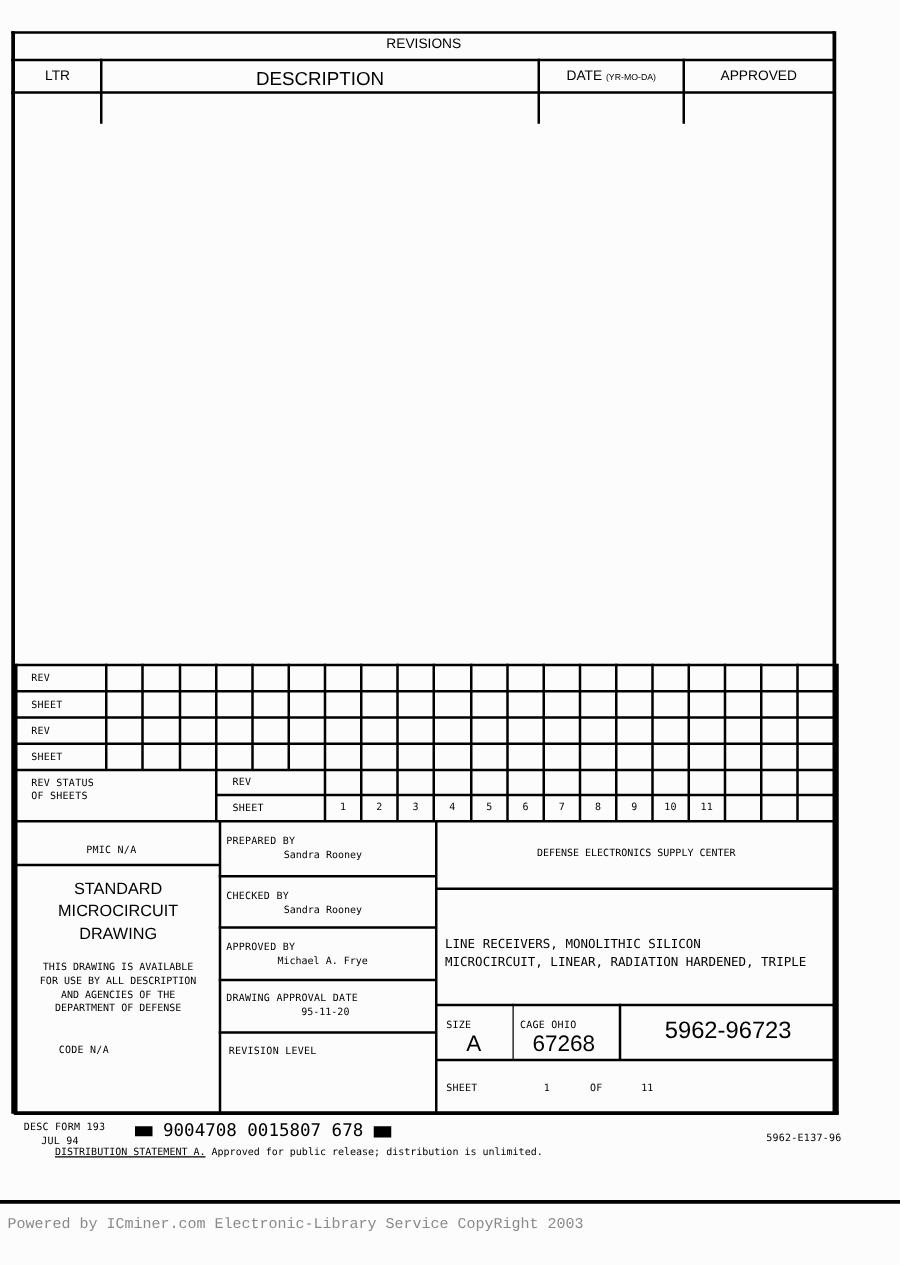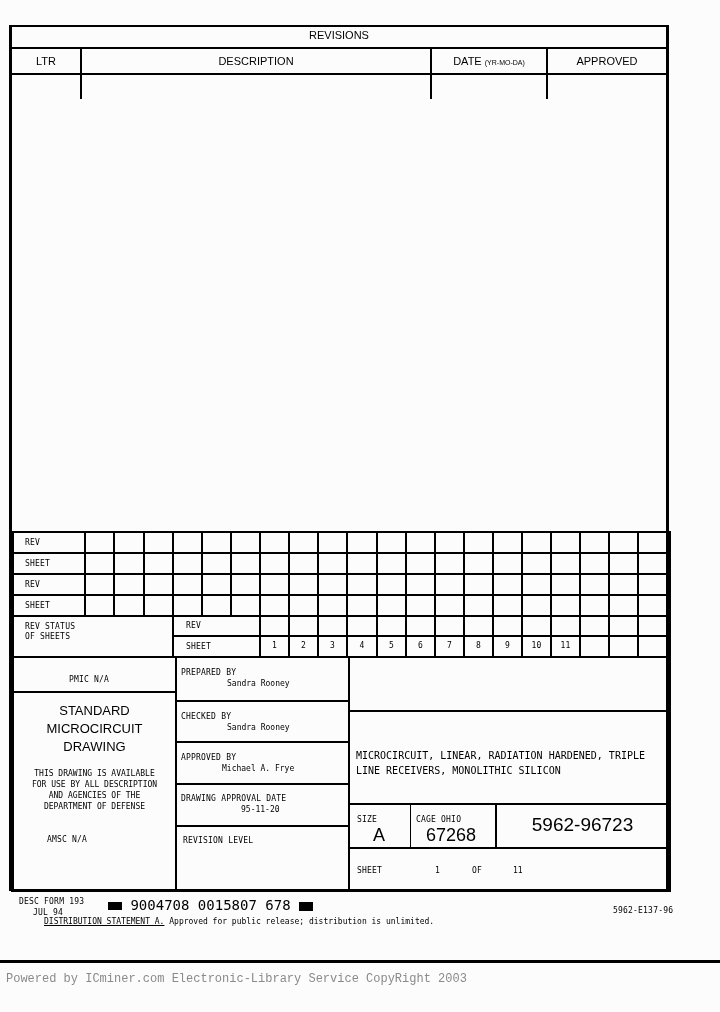--- a/index.html
+++ b/index.html
@@ -21,21 +21,21 @@
   <div class="hl" style="left:9px;top:47px;width:659px;"></div>
   <div class="hl" style="left:9px;top:73px;width:659px;"></div>
   <div class="vl" style="left:9px;top:25px;height:866px;width:3px;"></div>
   <div class="vl" style="left:666px;top:25px;height:866px;width:3px;"></div>
   <div class="vl" style="left:80px;top:47px;height:52px;"></div>
   <div class="vl" style="left:430px;top:47px;height:52px;"></div>
   <div class="vl" style="left:546px;top:47px;height:52px;"></div>
 
   <div class="abs sans ctr" style="left:12px;top:29px;width:654px;font-size:11px;">REVISIONS</div>
   <div class="abs sans ctr" style="left:12px;top:55px;width:68px;font-size:11px;">LTR</div>
-  <div class="abs sans ctr" style="left:82px;top:55px;width:348px;font-size:11px;">DESCRIPTION</div>
+  <div class="abs sans ctr" style="left:82px;top:55px;width:348px;font-size:15px;">DESCRIPTION</div>
   <div class="abs sans ctr" style="left:432px;top:55px;width:114px;font-size:11px;">
     <span>DATE</span>
     <span style="font-size:7px;">(YR-MO-DA)</span>
   </div>
   <div class="abs sans ctr" style="left:548px;top:55px;width:118px;font-size:11px;">APPROVED</div>
 </div>
 
 <div>
   <div class="hl" style="left:11px;top:531px;width:659px;"></div>
   <div class="hl" style="left:11px;top:552px;width:659px;"></div>
@@ -101,21 +101,21 @@
     <div>STANDARD</div>
     <div>MICROCIRCUIT</div>
     <div>DRAWING</div>
   </div>
   <div class="abs ctr" style="left:14px;top:768px;width:161px;font-size:8px;line-height:11px;">
     <div>THIS DRAWING IS AVAILABLE</div>
     <div>FOR USE BY ALL DESCRIPTION</div>
     <div>AND AGENCIES OF THE</div>
     <div>DEPARTMENT OF DEFENSE</div>
   </div>
-  <div class="abs lbl" style="left:47px;top:835px;">AMSC N/A</div>
+  <div class="abs lbl" style="left:47px;top:835px;">CODE N/A</div>
 
   <div class="hl" style="left:175px;top:700px;width:174px;"></div>
   <div class="hl" style="left:175px;top:741px;width:174px;"></div>
   <div class="hl" style="left:175px;top:783px;width:174px;"></div>
   <div class="hl" style="left:175px;top:825px;width:174px;"></div>
 
   <div class="abs lbl" style="left:181px;top:668px;">PREPARED BY</div>
   <div class="abs val" style="left:227px;top:679px;">Sandra Rooney</div>
   <div class="abs lbl" style="left:181px;top:712px;">CHECKED BY</div>
   <div class="abs val" style="left:227px;top:723px;">Sandra Rooney</div>
@@ -126,24 +126,25 @@
   <div class="abs lbl" style="left:183px;top:836px;">REVISION LEVEL</div>
 
   <div class="vl" style="left:348px;top:656px;height:234px;"></div>
   <div class="hl" style="left:348px;top:710px;width:322px;"></div>
   <div class="hl" style="left:348px;top:803px;width:322px;"></div>
   <div class="hl" style="left:348px;top:847px;width:322px;"></div>
   <div class="vl" style="left:410px;top:803px;height:45px;width:1px;"></div>
   <div class="vl" style="left:495px;top:803px;height:45px;"></div>
 
   <div class="abs ctr" style="left:350px;top:677px;width:318px;font-size:8px;line-height:11px;">
+    <div>DEFENSE ELECTRONICS SUPPLY CENTER</div>
   </div>
   <div class="abs" style="left:356px;top:748px;font-size:10px;line-height:15px;white-space:nowrap;">
+    <div>LINE RECEIVERS, MONOLITHIC SILICON</div>
     <div>MICROCIRCUIT, LINEAR, RADIATION HARDENED, TRIPLE</div>
-    <div>LINE RECEIVERS, MONOLITHIC SILICON</div>
   </div>
 
   <div class="abs lbl" style="left:357px;top:815px;">SIZE</div>
   <div class="abs sans" style="left:373px;top:825px;font-size:18px;">A</div>
   <div class="abs lbl" style="left:416px;top:815px;">CAGE OHIO</div>
   <div class="abs sans" style="left:426px;top:825px;font-size:18px;">67268</div>
   <div class="abs sans ctr" style="left:497px;top:814px;width:171px;font-size:19px;">5962-96723</div>
 
   <div class="abs lbl" style="left:357px;top:866px;">SHEET</div>
   <div class="abs val" style="left:435px;top:866px;">1</div>

